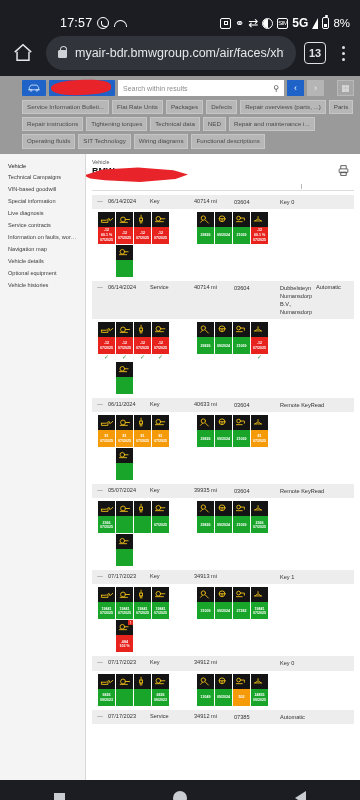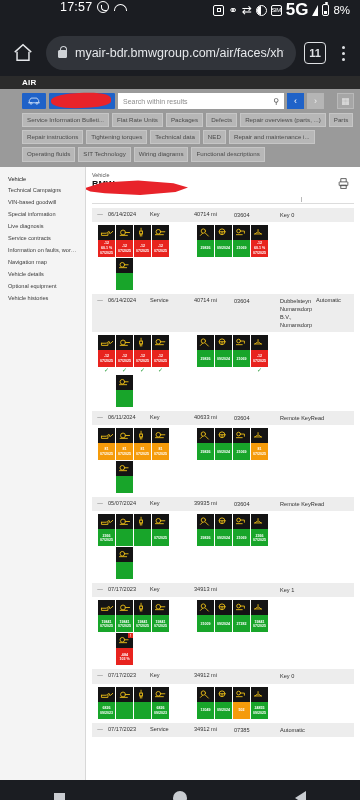--- a/index.html
+++ b/index.html
@@ -6,21 +6,21 @@
   html, body {
     width: 360px; height: 800px;
     font-family: "Liberation Sans", sans-serif;
     background: #1b1d22;
     overflow: hidden;
   }
 
   
   .statusbar {
     height: 30px; background: #1b1d22; color: #fff;
-    display: flex; align-items: flex-start; font-size: 11px;
+    display: flex; align-items: flex-end; font-size: 11px;
     padding: 0 10px;
   }
   .sb-left { display: flex; align-items: center; gap: 5px; margin-left: 50px; }
   .sb-clock { font-size: 12.5px; letter-spacing: .2px; }
   .sb-right { margin-left: auto; display: flex; align-items: center; gap: 4px; }
   .ico { display: inline-block; }
   .wa {
     width: 12px; height: 12px; border: 1.4px solid #fff; border-radius: 50%;
     position: relative;
   }
@@ -37,21 +37,21 @@
             position: relative; }
   .sq-ico::after { content: ""; position: absolute; inset: 2.5px; border: 1.2px solid #fff; }
   .glasses { font-size: 11px; line-height: 1; }
   .bt { font-size: 12px; line-height: 1; }
   .vib { width: 11px; height: 11px; border: 1.3px solid #fff; border-radius: 50%;
          position: relative; overflow: hidden; }
   .vib::after { content:""; position:absolute; left:0; top:0; bottom:0; width:50%; background:#fff; }
   .simcard { width: 11px; height: 11px; border: 1.3px solid #fff; border-radius: 2px;
              font-size: 6px; color: #fff; display: flex; align-items: center;
              justify-content: center; letter-spacing: -0.5px; }
-  .net5g { font-size: 17px; font-weight: 600; }
+  .net5g { font-size: 12px; font-weight: 600; }
   .sig { width: 0; height: 0; border-left: 6px solid transparent;
          border-bottom: 11px solid #fff; }
   .batt { width: 7px; height: 12px; border: 1.3px solid #fff; border-radius: 2px;
           position: relative; }
   .batt::before { content:""; position:absolute; top:-3px; left:1.5px; width:3px;
                   height:2px; background:#fff; border-radius:1px; }
   .batt::after { content:""; position:absolute; left:1px; right:1px; bottom:1px;
                  height:35%; background:#fff; }
   .pct { font-size: 11.5px; }
 
@@ -230,31 +230,30 @@
   <div class="home-btn">
     <svg viewBox="0 0 24 24" width="22" height="22" fill="none" stroke="#e6e8eb" stroke-width="1.6">
       <path d="M3 11 L12 3 L21 11"></path>
         <path d="M5.5 10.5 V20 h13 V10.5"></path>
     </svg>
   </div>
   <div class="urlbar">
     <span class="lock"></span>
     <span class="url-text">myair-bdr.bmwgroup.com/air/faces/xhtml/fahrzeu</span>
   </div>
-  <div class="tabcount">11</div>
+  <div class="tabcount">13</div>
   <div class="kebab">
       <i></i>
       <i></i>
       <i></i>
     </div>
 </div>
 
 <div class="page">
 
-  <div class="air-bar">AIR</div>
 
   <div class="toolbar">
     <div class="tb-top">
       <div class="tb-btn">
         <svg viewBox="0 0 24 16" width="14" height="10" fill="none" stroke="#cfe0f7" stroke-width="1.5">
           <path d="M2 11 h20"></path>
             <path d="M4 11 V7 l3-4 h10 l3 4 v4"></path>
             <circle cx="7" cy="12" r="1.6"></circle>
             <circle cx="17" cy="12" r="1.6"></circle>
         </svg>

